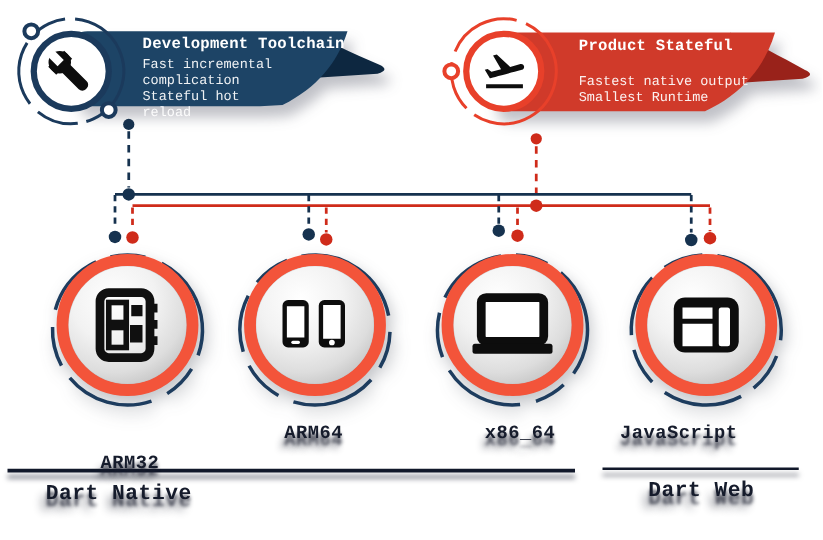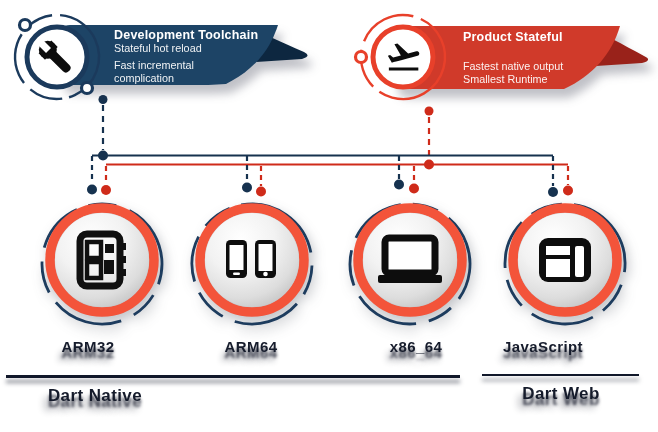--- a/index.html
+++ b/index.html
@@ -1,18 +1,18 @@
 <!DOCTYPE html>
 <html><head>
 <meta charset="utf-8">
 <style>
   html,body{margin:0;padding:0;background:#fff;}
   .stage{
     position:relative;width:658px;height:432px;overflow:hidden;background:#ffffff;
-    font-family:Liberation Sans, sans-serif;
+    font-family:Liberation Mono, monospace;
   }
   .abs{position:absolute;}
   svg{display:block;overflow:visible;}
 
   
   .banner-svg{filter:drop-shadow(5px 9px 5px rgba(45,50,70,0.30));}
   .banner-text{position:absolute;z-index:6;color:#fff;}
   .banner-title{font-size:12.5px;font-weight:bold;letter-spacing:.2px;white-space:nowrap;}
   .banner-line{font-size:10.8px;line-height:13px;color:rgba(255,255,255,.93);}
   .dev-body{width:120px;}
@@ -76,22 +76,22 @@
     <line x1="568" y1="166" x2="568" y2="185" stroke="#cf2b1a" stroke-width="2.2" stroke-dasharray="5 4"></line>
     <circle cx="568" cy="190.5" r="5" fill="#cf2b1a"></circle>
   </svg>
 
   <svg class="abs banner-svg" style="left:58px;top:24px;z-index:2;" width="256" height="64" viewBox="0 0 256 64">
     <path d="M 184,1 C 204,8 222,18 246,28 Q 254,32 244,35 L 198,38 C 206,25 198,10 184,1 Z" fill="#0d2740"></path>
     <path d="M 12,1 H 220 C 212,26 196,46 168,60 L 150,61 H 12 Q 1,61 1,50 V 12 Q 1,1 12,1 Z" fill="#1d4466"></path>
   </svg>
   <div class="banner-text" style="left:114px;top:28px;">
     <div class="banner-title">Development Toolchain</div>
+    <div class="banner-line dev-body" style="margin-top:4px;">Fast incremental complication</div>
     <div class="banner-line dev-body">Stateful hot reload</div>
-    <div class="banner-line dev-body" style="margin-top:4px;">Fast incremental complication</div>
   </div>
   <svg class="abs" style="left:6px;top:6px;z-index:3;" width="108" height="108" viewBox="0 0 108 108">
     <circle cx="51" cy="51" r="42" fill="none" stroke="#1b3a5c" stroke-width="2.4" stroke-dasharray="72 7 34 9 52 7 30 8" transform="rotate(-25 51 51)"></circle>
     <circle cx="19" cy="19" r="5.5" fill="#fff" stroke="#1b3a5c" stroke-width="3.2"></circle>
     <circle cx="81" cy="82" r="5.5" fill="#fff" stroke="#1b3a5c" stroke-width="3.2"></circle>
     <circle cx="51" cy="51" r="30" fill="#ffffff" stroke="#1b3a5c" stroke-width="5"></circle>
     <g transform="translate(51,53) rotate(-45)">
       <circle cx="0" cy="-13" r="9" fill="#0d0d0d"></circle>
       <rect x="-3.5" y="-25" width="7" height="13" fill="#ffffff"></rect>
       <rect x="-9" y="-17" width="4.5" height="9" fill="#0d0d0d"></rect>
@@ -195,21 +195,21 @@
     <circle cx="68" cy="66" r="52" fill="none" stroke="#f3543a" stroke-width="9.5"></circle>
     <circle cx="68" cy="66" r="47" fill="url(#g4)"></circle>
     <g>
       <rect x="42" y="44" width="52" height="44" rx="9" fill="#0d0d0d"></rect>
       <rect x="49" y="52" width="24" height="9" fill="#ffffff"></rect>
       <rect x="49" y="65" width="24" height="18" fill="#ffffff"></rect>
       <rect x="78" y="52" width="9" height="31" rx="2" fill="#ffffff"></rect>
     </g>
   </svg>
 
-  <div class="plat-label" style="left:88px;">ARM32</div>
+  <div class="plat-label" style="left:104px;margin-top:24px;">ARM32</div>
   <div class="plat-label" style="left:251px;">ARM64</div>
   <div class="plat-label" style="left:416px;">x86_64</div>
   <div class="plat-label" style="left:543px;">JavaScript</div>
 
   <div class="group-line" style="left:6px;top:375px;width:454px;"></div>
   <div class="group-line" style="left:482px;top:373.5px;width:157px;"></div>
 
   <div class="group-label" style="left:561px;top:384px;">Dart Web</div>
   <div class="group-label" style="left:95px;top:386px;">Dart Native</div>
 

